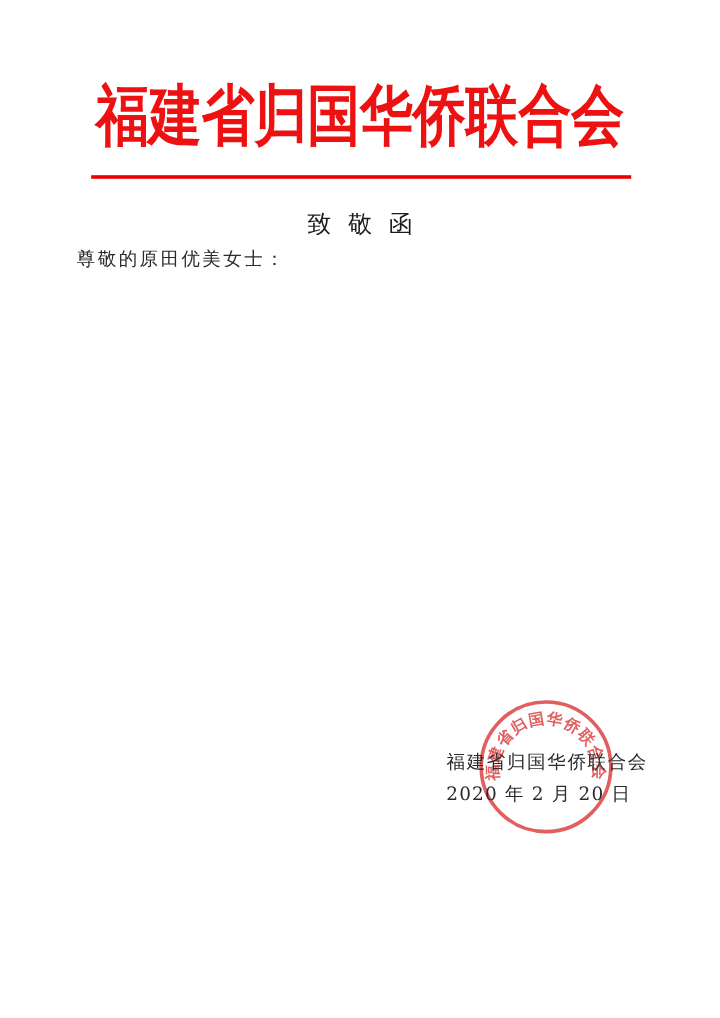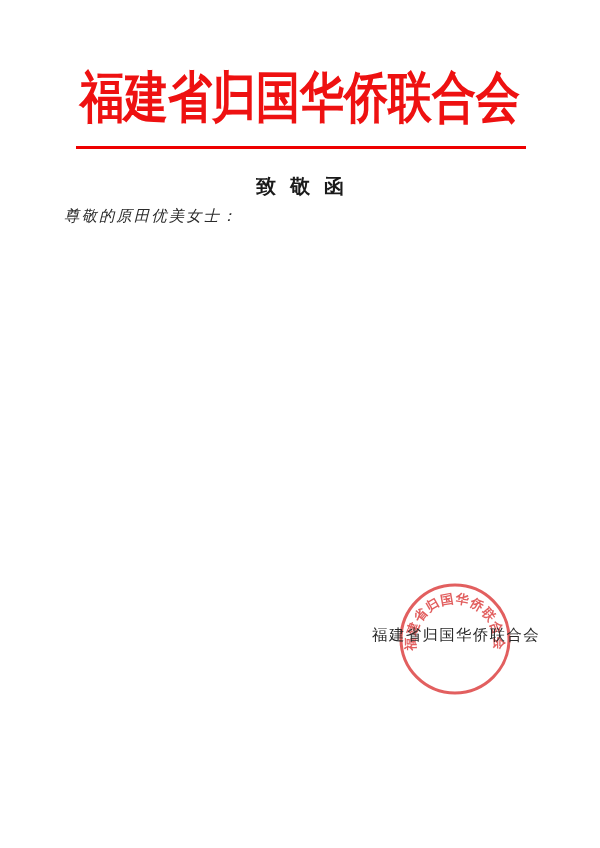--- a/index.html
+++ b/index.html
@@ -38,42 +38,41 @@
       height: 3px;
       background: #ee0000;
     }
     .doc-title {
       position: absolute;
       left: 0;
       top: 172px;
       width: 600px;
       text-align: center;
       font-size: 20px;
-      font-weight: bold;
+      font-weight: normal;
       letter-spacing: 14px;
       color: #1a1a1a;
       line-height: 28px;
       padding-left: 14px;
       box-sizing: border-box;
     }
     .body-text {
       position: absolute;
       left: 64px;
       top: 203px;
       width: 472px;
       font-size: 15.4px;
       line-height: 26.8px;
       letter-spacing: 2.05px;
       color: #2a2a2a;
     }
     .body-text p {
       margin: 0;
       text-align: justify;
       text-align-last: left;
-      font-style: italic;
     }
     .body-text p.indent {
       text-indent: 35px;
     }
     .signature {
       position: absolute;
       left: 370px;
       top: 622px;
       width: 170px;
       font-size: 15.4px;
@@ -116,13 +115,14 @@
     <path id="sealArc" d="M 18 70 A 40 40 0 1 1 96 70" fill="none"></path>
   </defs>
   <circle cx="57" cy="57" r="54" fill="none" stroke="#dd4444" stroke-width="3"></circle>
   <text font-size="13" font-weight="bold" fill="#dd4444" letter-spacing="1" font-family="DejaVu Serif, serif">
     <textPath href="#sealArc" startOffset="50%" text-anchor="middle">福建省归国华侨联合会</textPath>
   </text>
 </svg>
 
 <div class="signature">
   <div class="org">福建省归国华侨联合会</div>
+  <div class="date">2020 年 2 月 20 日</div>
 </div>
 
 </body></html>

